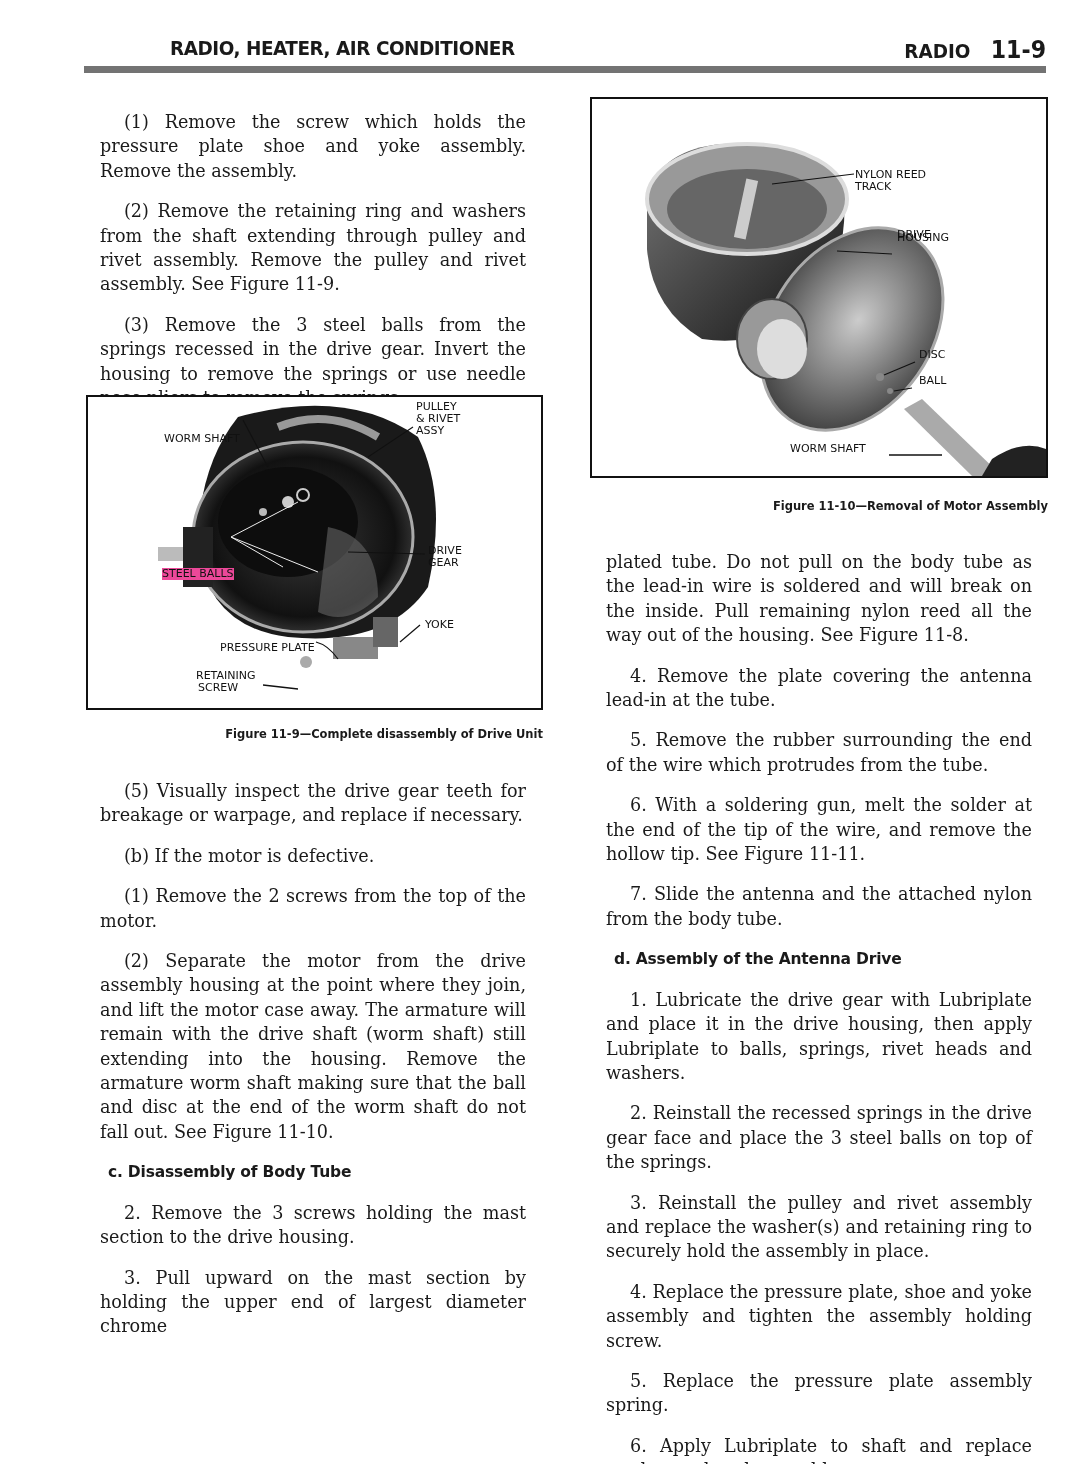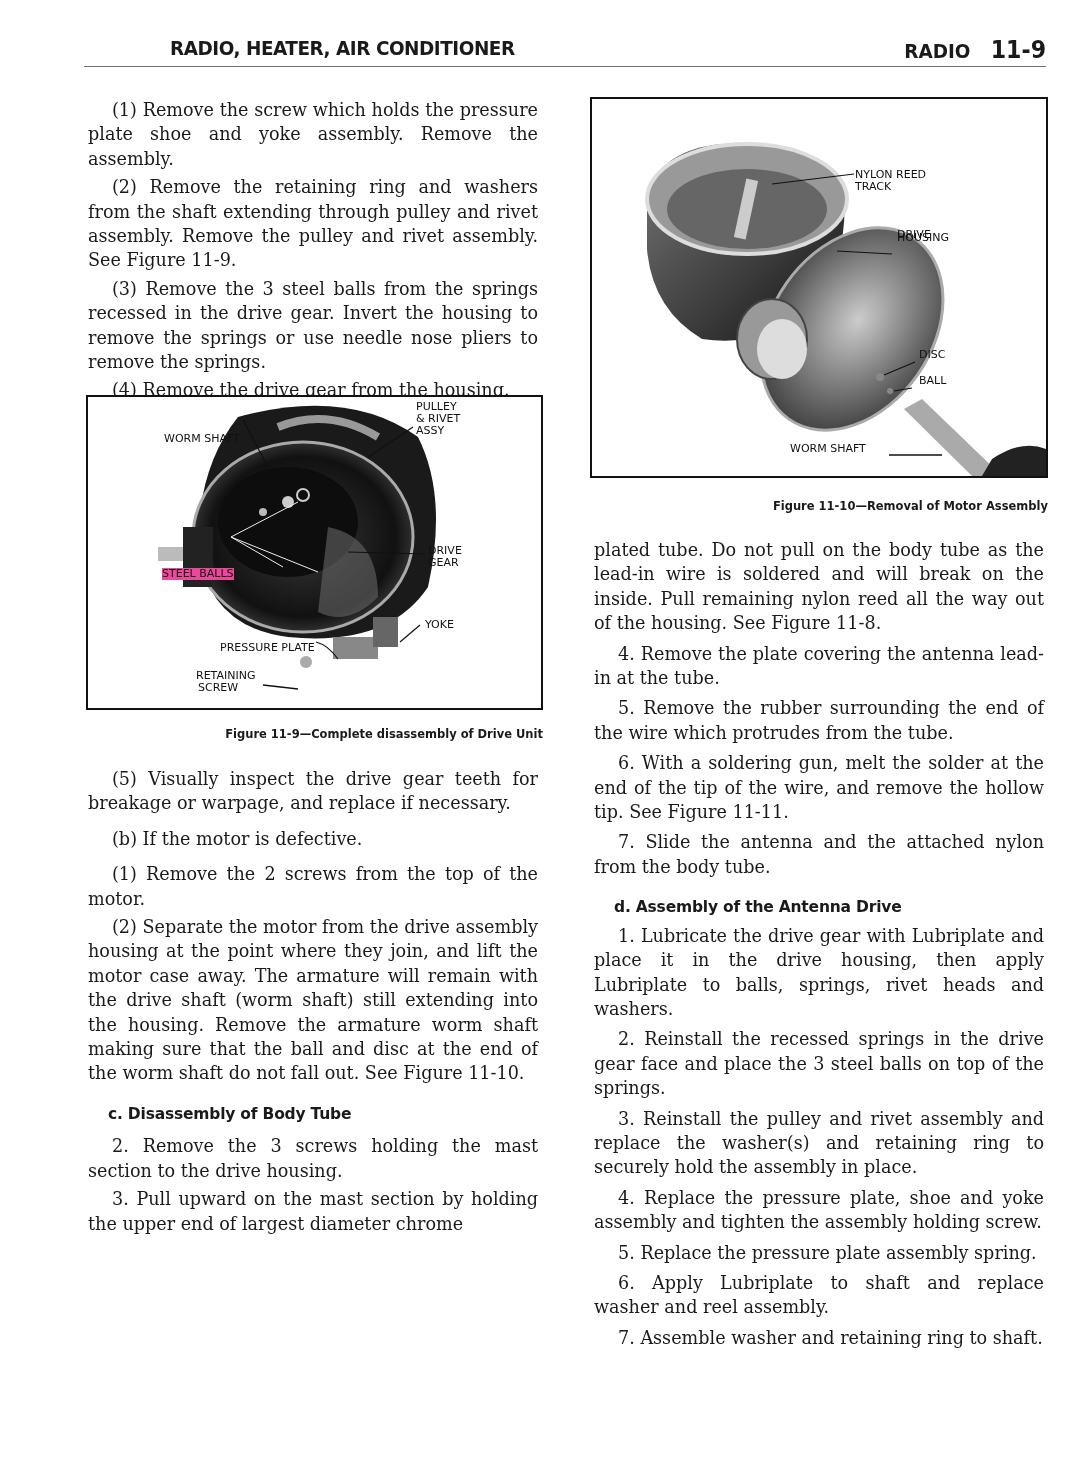--- a/index.html
+++ b/index.html
@@ -3,32 +3,32 @@
 <meta charset="utf-8">
 <style>
   html, body { margin: 0; padding: 0; background: #ffffff; }
   body {
     width: 1092px; height: 1464px; position: relative; overflow: hidden;
     font-family: "DejaVu Serif", "Liberation Serif", serif;
     color: #1a1a1a;
   }
   .header {
     position: absolute; left: 84px; top: 34px; width: 962px; height: 32px;
-    border-bottom: 1px solid #737373;
+    border-bottom: 7px solid #737373;
     font-family: "DejaVu Sans", "Liberation Sans", sans-serif;
     font-weight: bold;
   }
   .header .left { position: absolute; left: 86px; top: 2px; font-size: 20px; letter-spacing: -0.5px; transform: scaleX(0.92); transform-origin: left; }
   .header .right { position: absolute; right: 0; top: 2px; font-size: 20px; transform: scaleX(0.92); transform-origin: right; }
   .header .right .pg { margin-left: 22px; font-size: 24px; }
 
   .col { position: absolute; width: 458px; font-size: 17.6px; line-height: 24.4px; text-align: justify; }
   .col.left { left: 84px; top: 94px; }
   .col.right { left: 590px; top: 534px; }
-  .col p { margin: 4px; text-indent: 24px; }
+  .col p { margin: 16px; text-indent: 24px; }
   .col p.gap { margin-top: 6px; }
   .col p.flush { text-indent: 0; }
   .heading {
     font-family: "DejaVu Sans", "Liberation Sans", sans-serif; font-weight: bold;
     font-size: 15.5px; margin: 14px 0 8px 0; text-indent: 24px; letter-spacing: -0.2px;
   }
 
   .figure { position: absolute; border: 2px solid #111; background: #fff; overflow: hidden; }
   .fig1 { left: 86px; top: 395px; width: 453px; height: 311px; }
   .fig2 { left: 590px; top: 97px; width: 454px; height: 377px; }

